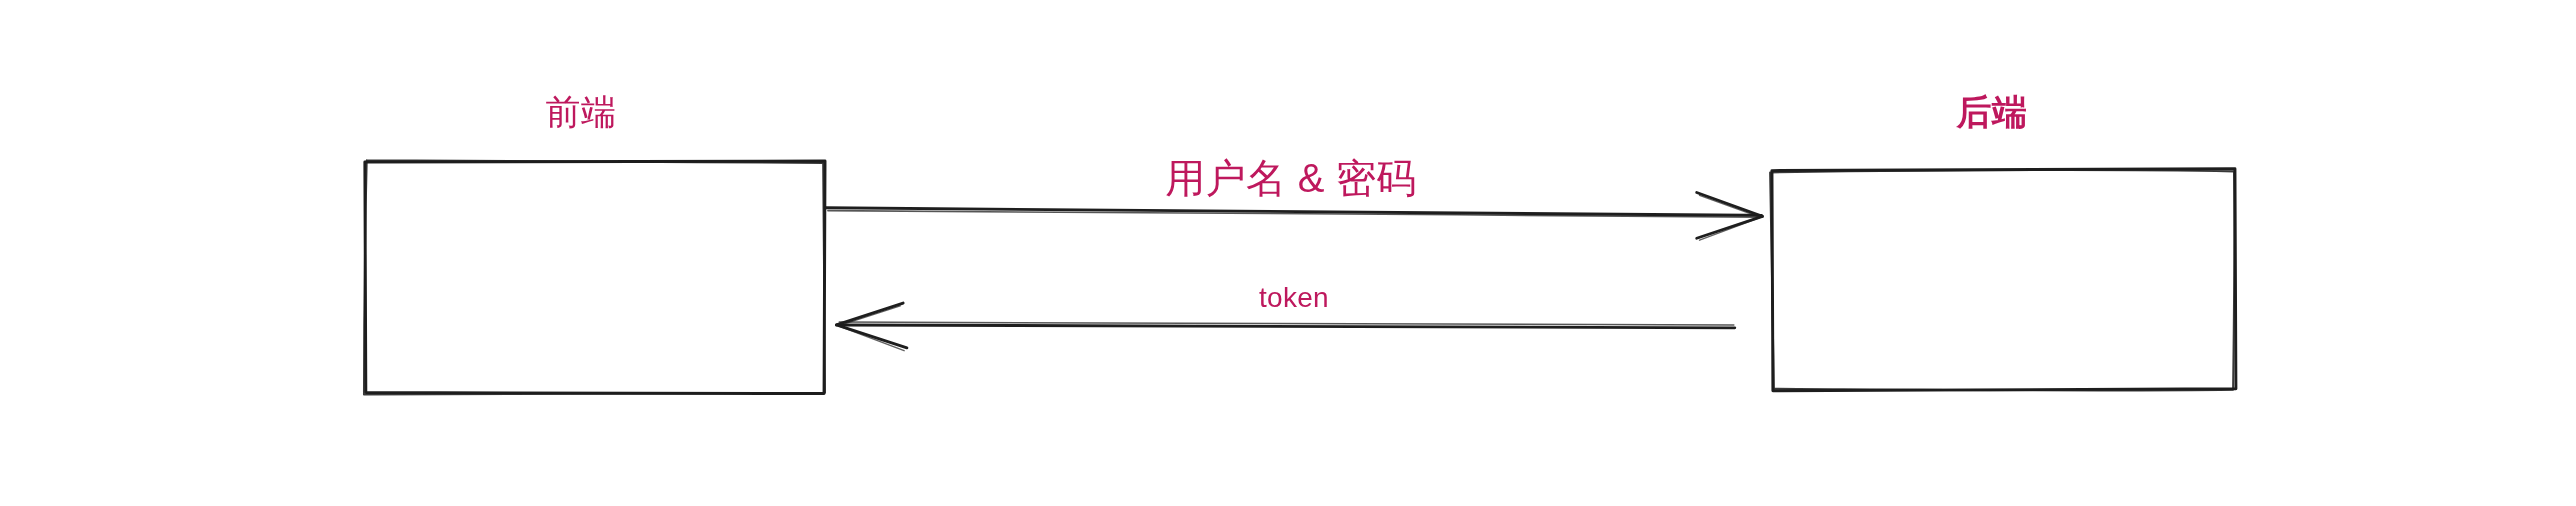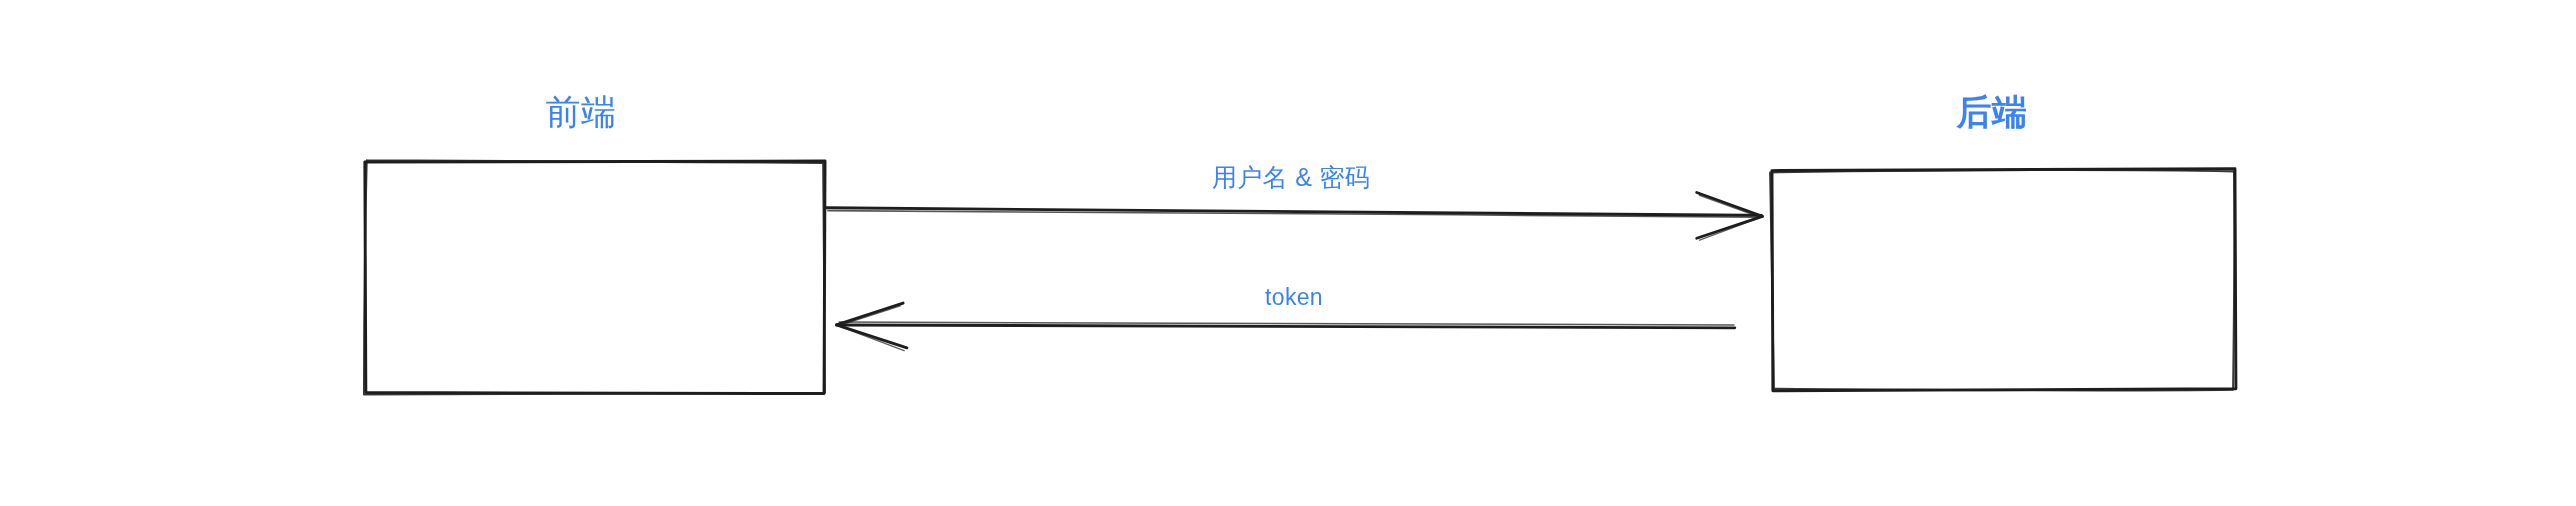--- a/index.html
+++ b/index.html
@@ -19,39 +19,39 @@
   #sketch {
     position: absolute;
     left: 0;
     top: 0;
     width: 2576px;
     height: 507px;
     display: block;
   }
   .label {
     position: absolute;
-    color: #3b82f6;
+    color: #be185d;
     white-space: nowrap;
     font-family: "Liberation Sans", "DejaVu Sans", sans-serif;
     font-weight: 400;
     line-height: 1.25;
     user-select: none;
   }
   .node-title {
     font-size: 35px;
     letter-spacing: 0.5px;
     transform: translate(-50%, -50%);
   }
   .edge-label {
-    font-size: 25px;
+    font-size: 40px;
     letter-spacing: 0.3px;
     transform: translate(-50%, -50%);
   }
   .edge-label-latin {
-    font-size: 23px;
+    font-size: 28px;
   }
 </style>
 </head>
 <body>
 
 <div id="canvas">
 
   <svg id="sketch" viewBox="0 0 2704 532" xmlns="http://www.w3.org/2000/svg">
 
     <g fill="none" stroke="#1e1e1e" stroke-linecap="round" stroke-linejoin="round">

